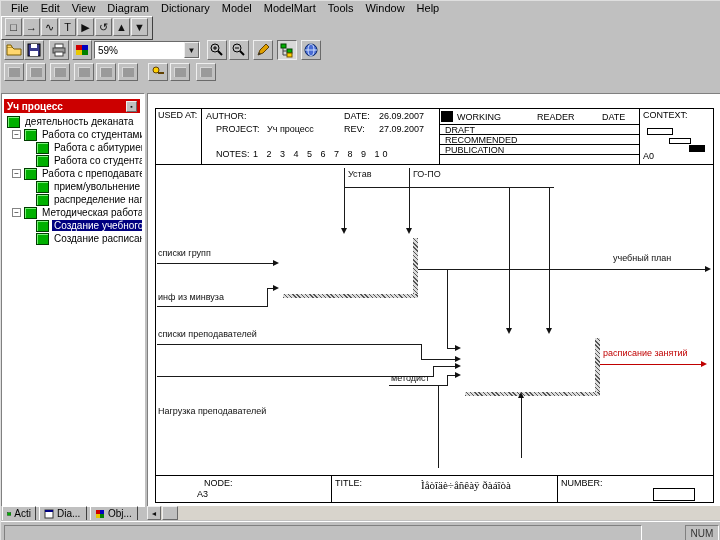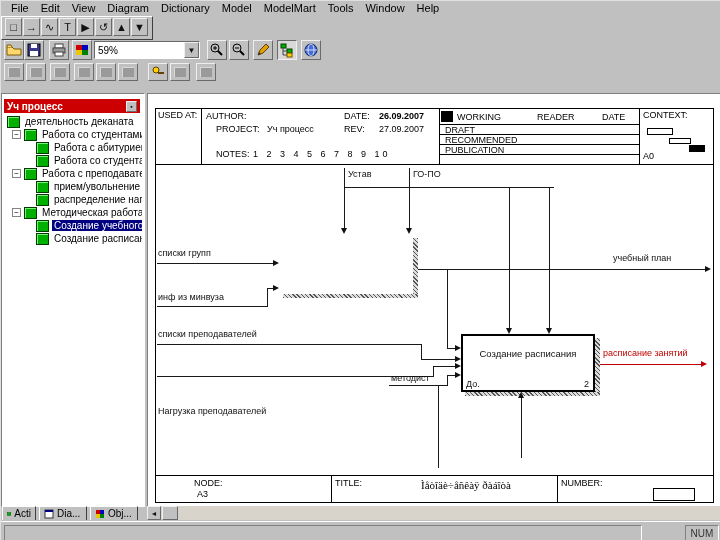--- a/index.html
+++ b/index.html
@@ -296,54 +296,49 @@
     <div class="kl" style="left:438px;top:143px;width:200px;height:1px;"></div>
     <div class="kl" style="left:438px;top:153px;width:200px;height:1px;"></div>
     <div class="kl" style="left:330px;top:474px;width:1px;height:27px;"></div>
     <div class="kl" style="left:556px;top:474px;width:1px;height:27px;"></div>
     <div class="kl" style="left:440px;top:110px;width:12px;height:11px;"></div>
   </div>
 
   <span class="klbl" style="left:157px;top:109px;">USED AT:</span>
   <span class="klbl" style="left:205px;top:110px;">AUTHOR:</span>
   <span class="klbl" style="left:343px;top:110px;">DATE:</span>
-  <span class="klbl" style="left:378px;top:110px;font-weight:bold;">26.09.2007</span>
+  <span class="klbl" style="left:378px;top:110px;">26.09.2007</span>
   <span class="klbl" style="left:215px;top:123px;">PROJECT:</span>
   <span class="klbl" style="left:266px;top:123px;">Уч процесс</span>
   <span class="klbl" style="left:343px;top:123px;">REV:</span>
   <span class="klbl" style="left:378px;top:123px;">27.09.2007</span>
   <span class="klbl" style="left:215px;top:148px;">NOTES:</span>
   <span class="klbl" style="left:252px;top:148px;letter-spacing:3px;">1 2 3 4 5 6 7 8 9 10</span>
   <span class="klbl" style="left:456px;top:111px;">WORKING</span>
   <span class="klbl" style="left:444px;top:124px;">DRAFT</span>
   <span class="klbl" style="left:444px;top:134px;">RECOMMENDED</span>
   <span class="klbl" style="left:444px;top:144px;">PUBLICATION</span>
   <span class="klbl" style="left:536px;top:111px;">READER</span>
   <span class="klbl" style="left:601px;top:111px;">DATE</span>
   <span class="klbl" style="left:642px;top:109px;">CONTEXT:</span>
   <div class="ctxrect" style="left:646px;top:127px;width:26px;height:7px;"></div>
   <div class="ctxrect" style="left:668px;top:137px;width:22px;height:6px;"></div>
   <div class="ctxrect" style="left:688px;top:144px;width:16px;height:7px;background:#000;"></div>
   <span class="klbl" style="left:642px;top:150px;">A0</span>
 
-  <span class="klbl" style="left:148px;top:477px;padding-left:45px;">NODE:</span>
+  <span class="klbl" style="left:158px;top:477px;padding-left:45px;">NODE:</span>
   <span class="klbl" style="left:196px;top:488px;">A3</span>
   <span class="klbl" style="left:334px;top:477px;">TITLE:</span>
   <span class="klbl" style="left:420px;top:479px;font-size:11px;font-family:Liberation Serif, serif;">Ìåòîäè÷åñêàÿ ðàáîòà</span>
   <span class="klbl" style="left:560px;top:477px;">NUMBER:</span>
   <div class="ctxrect" style="left:652px;top:487px;width:42px;height:13px;"></div>
 
   <div class="hatch" style="left:412px;top:237px;width:5px;height:56px;"></div>
   <div class="hatch" style="left:282px;top:293px;width:135px;height:4px;"></div>
 
-  <div class="actbox" style="left:460px;top:333px;width:134px;height:58px;">
-    <div class="bt">Создание расписания</div>
-    <div class="tag">До.</div>
-    <div class="num">2</div>
-  </div>
   <div class="hatch" style="left:594px;top:337px;width:5px;height:54px;"></div>
   <div class="hatch" style="left:464px;top:391px;width:135px;height:4px;"></div>
 
   <div>
     <span class="lbl" style="left:347px;top:168px;">Устав</span>
     <div class="ln" style="left:343px;top:167px;width:1px;height:60px;"></div>
     <div class="ah d" style="left:340px;top:227px;"></div>
   </div>
   <div>
     <span class="lbl" style="left:412px;top:168px;">ГО-ПО</span>

